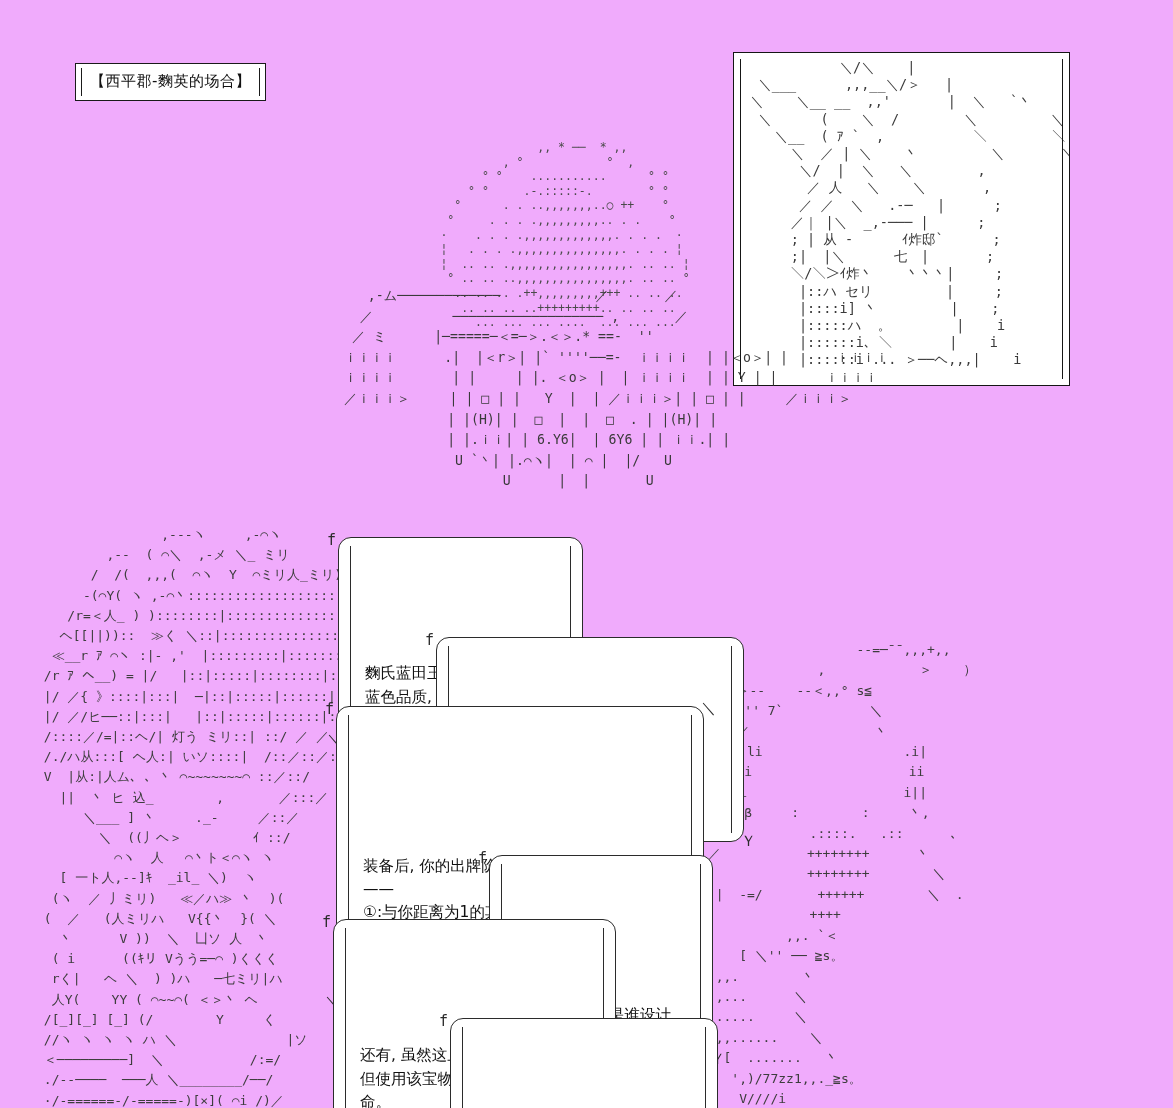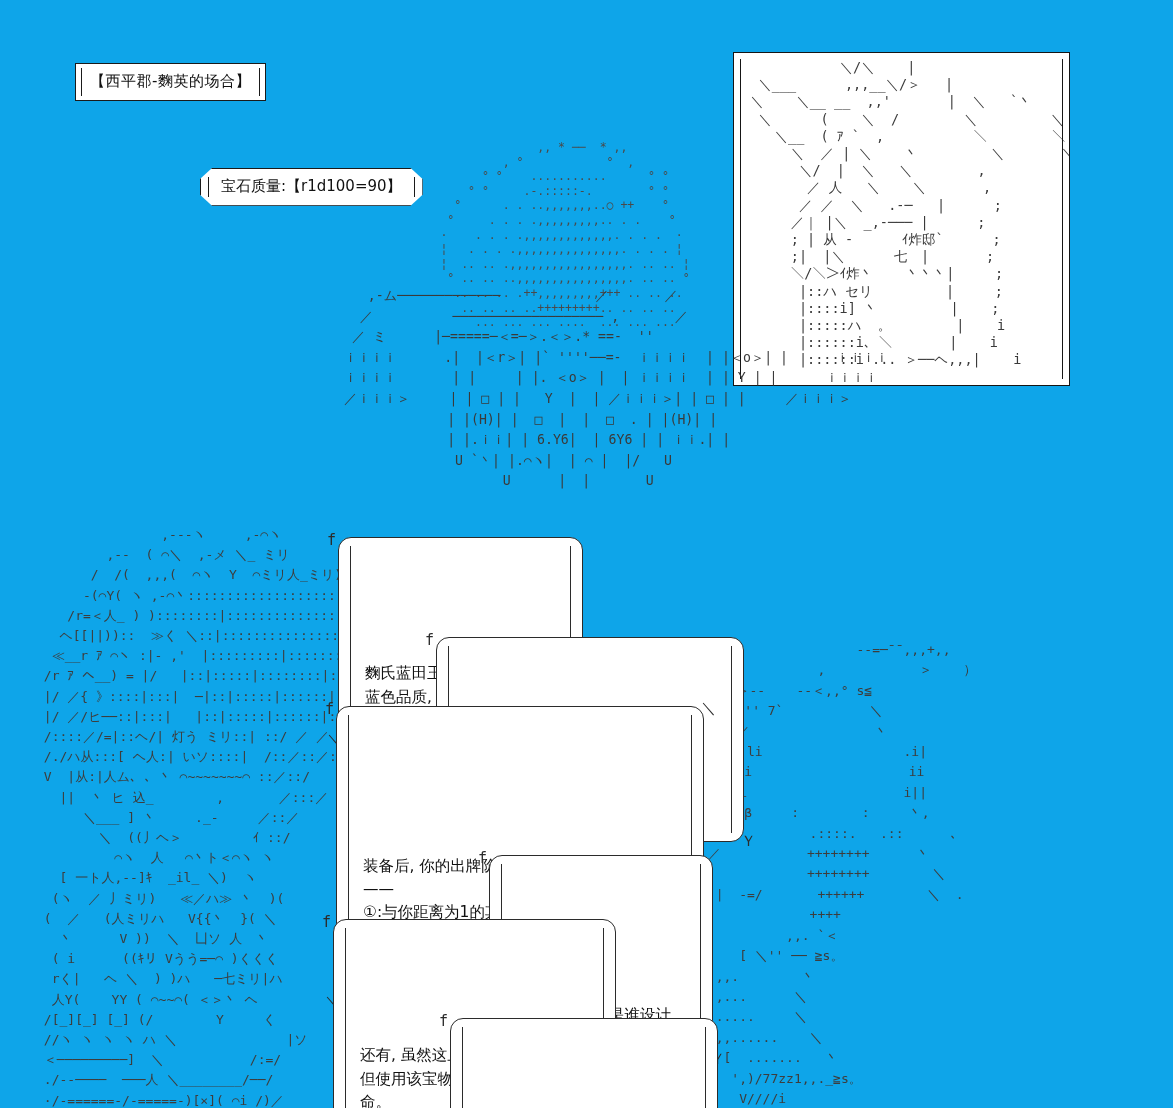--- a/index.html
+++ b/index.html
@@ -2,21 +2,21 @@
 <html lang="zh"><head>
 <meta charset="utf-8">
 <title>AA Scene</title>
 <style>
   html,body{margin:0;padding:0;background:#ffffff;}
   body{
     width:1173px;height:1108px;position:relative;overflow:hidden;
     font-family:"DejaVu Sans Mono","Liberation Mono",monospace;
     color:#000;
   }
-  .stage{position:absolute;inset:0;width:1173px;height:1108px;background:#0ea5e9;}
+  .stage{position:absolute;inset:0;width:1173px;height:1108px;background:#f0abfc;}
 
   
   .aa{
     position:absolute;
     white-space:pre;
     font-family:"DejaVu Sans Mono","Liberation Mono",monospace;
     color:#3a3a3a;
     letter-spacing:0px;
     -webkit-font-smoothing:none;
   }
@@ -110,25 +110,20 @@
 </style>
 </head>
 <body>
 
 <div class="stage">
 
   <div class="box box-square" style="left:75px;top:63px;">
     <span class="inner">【西平郡-麴英的场合】</span>
   </div>
 
-  <div class="box-oct-wrap" style="left:200px;top:168px;">
-    <div class="box box-oct" style="position:relative;left:0;top:0;">
-      <span class="inner">宝石质量:【r1d100=90】</span>
-    </div>
-  </div>
 
   <div class="panel" style="left:733px;top:52px;width:337px;height:334px;">
     <div class="aa" style="left:8px;top:6px;font-size:13.5px;line-height:17.2px;">            ＼/＼    |
   ＼___      ,,,__＼/＞   |
  ＼    ＼__ __  ,,'       |  ＼   `丶
   ＼      (    ＼  /        ＼         ＼
     ＼__  ( ｱ `  ,           ＼        ＼
       ＼  ／ | ＼    丶         ＼       ＼
        ＼/  |  ＼   ＼        ,          |
         ／ 人   ＼    ＼       ,          |

